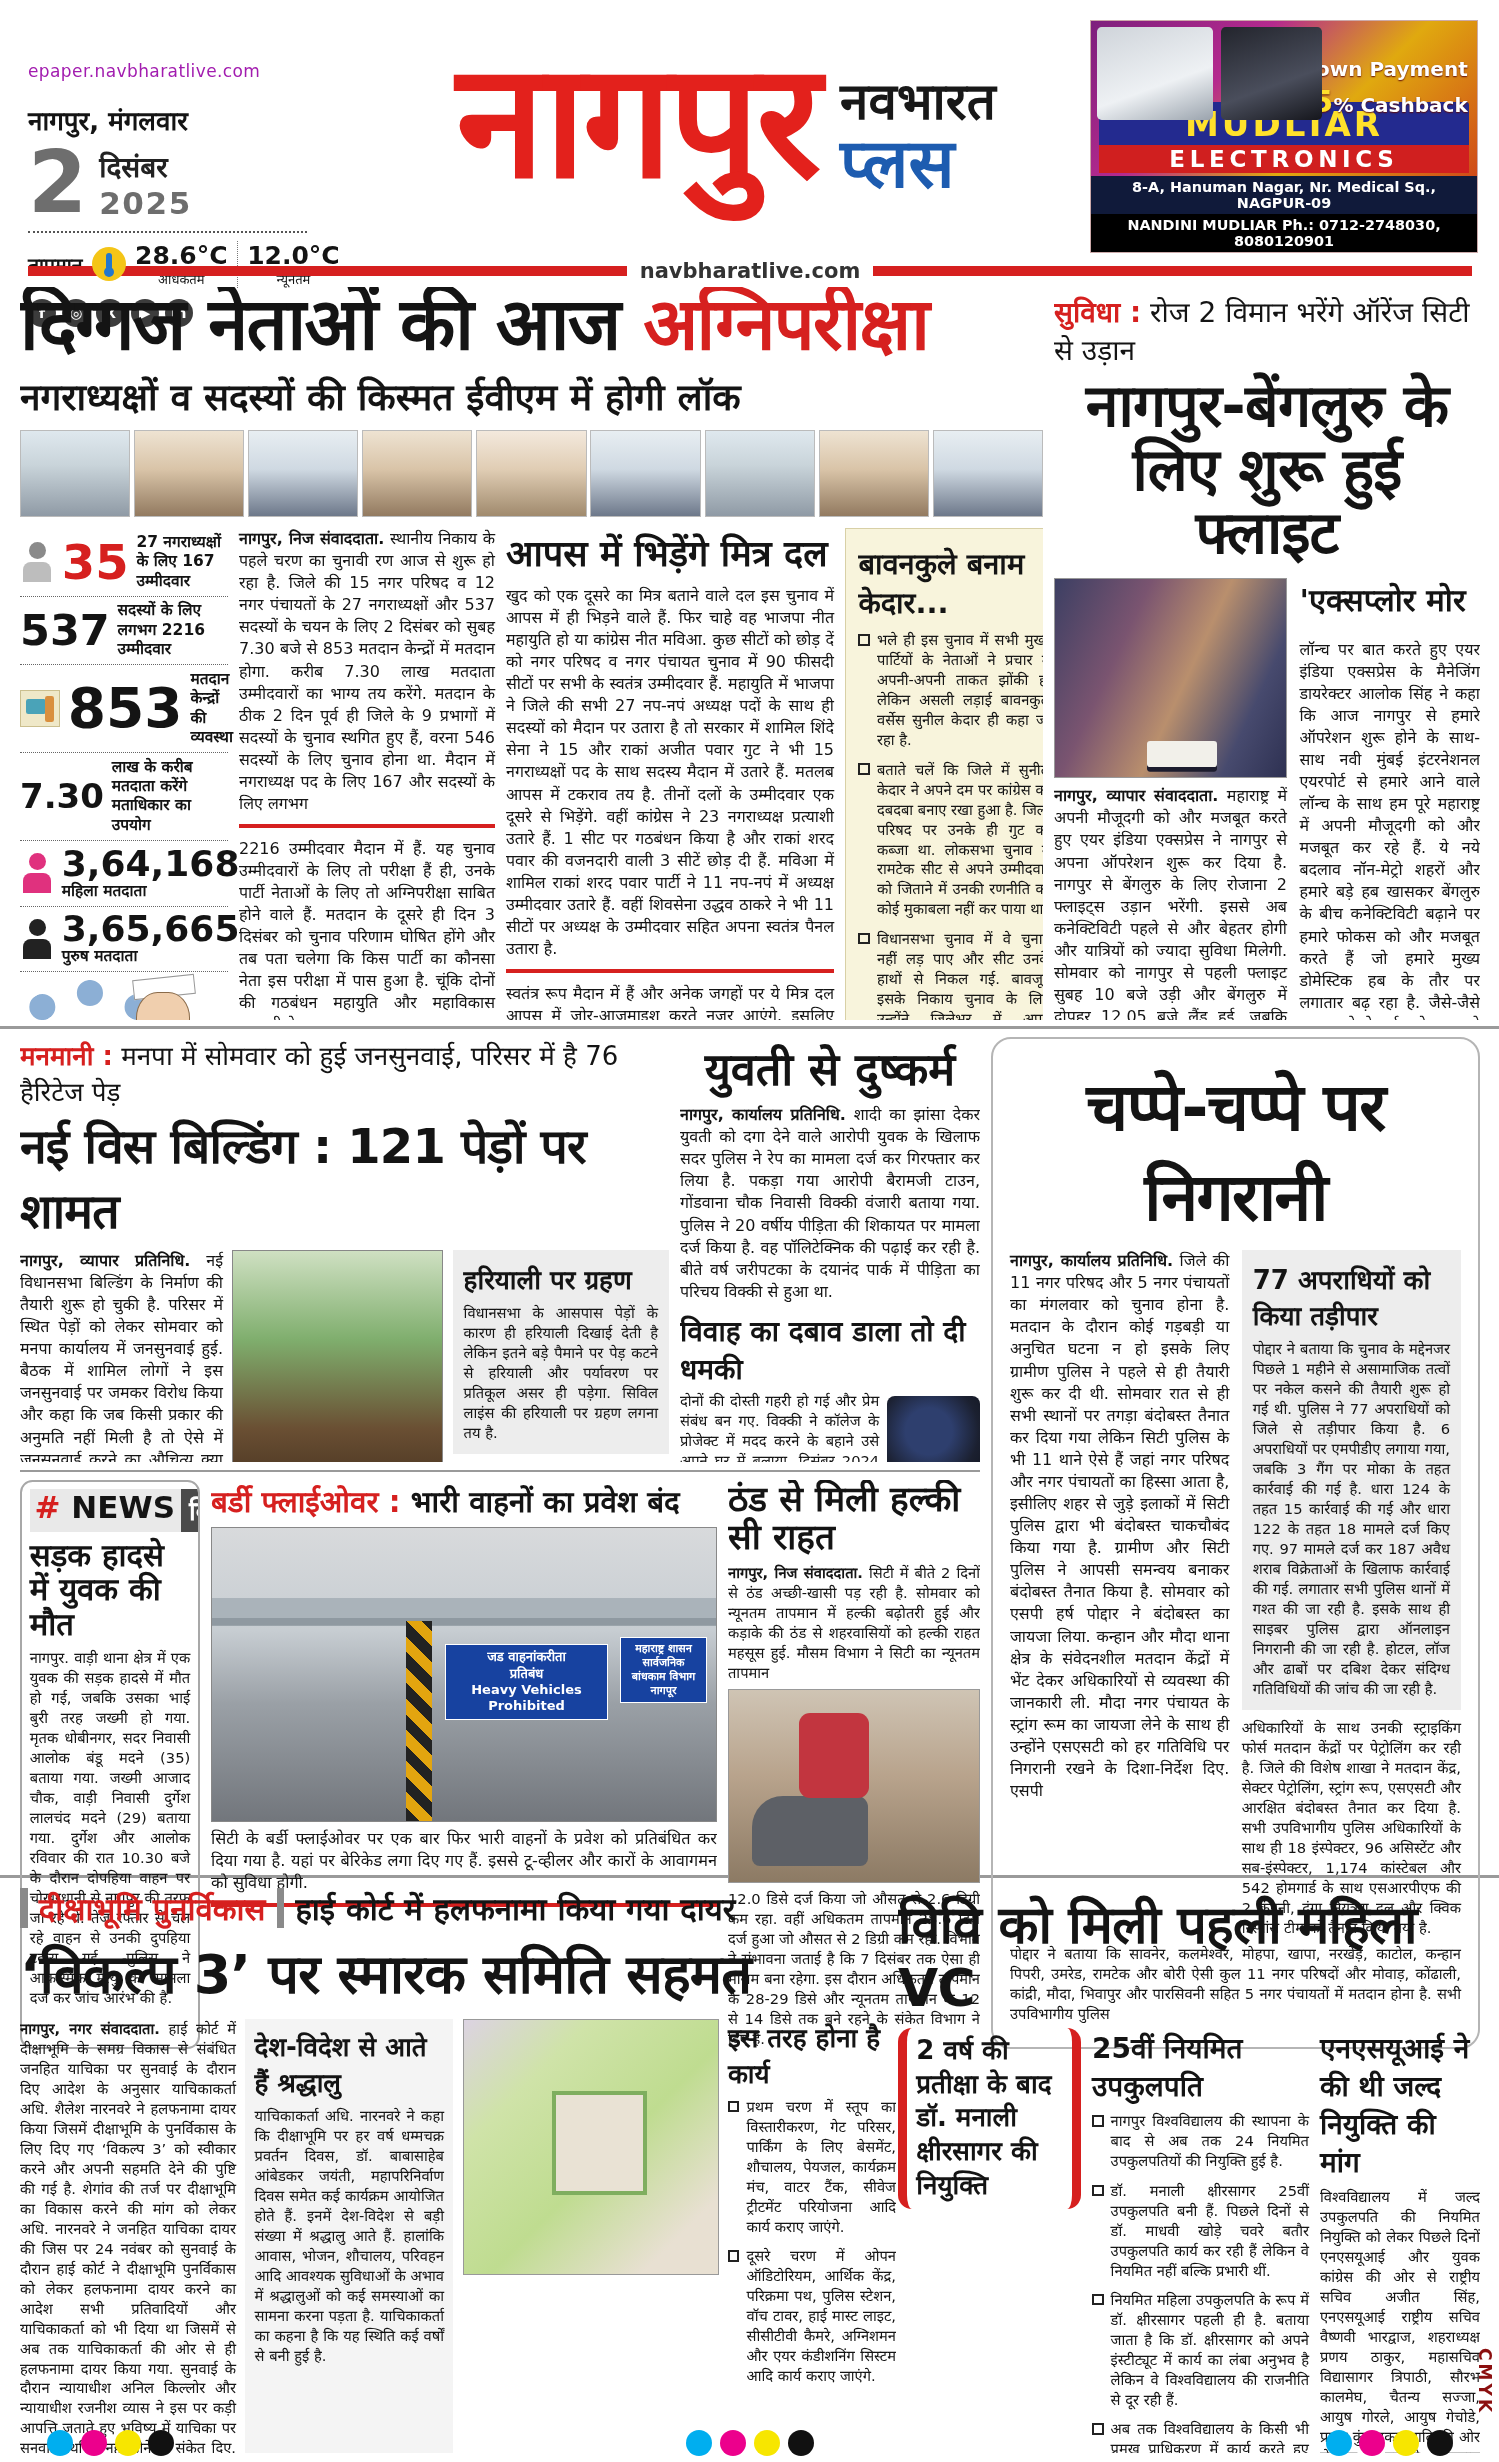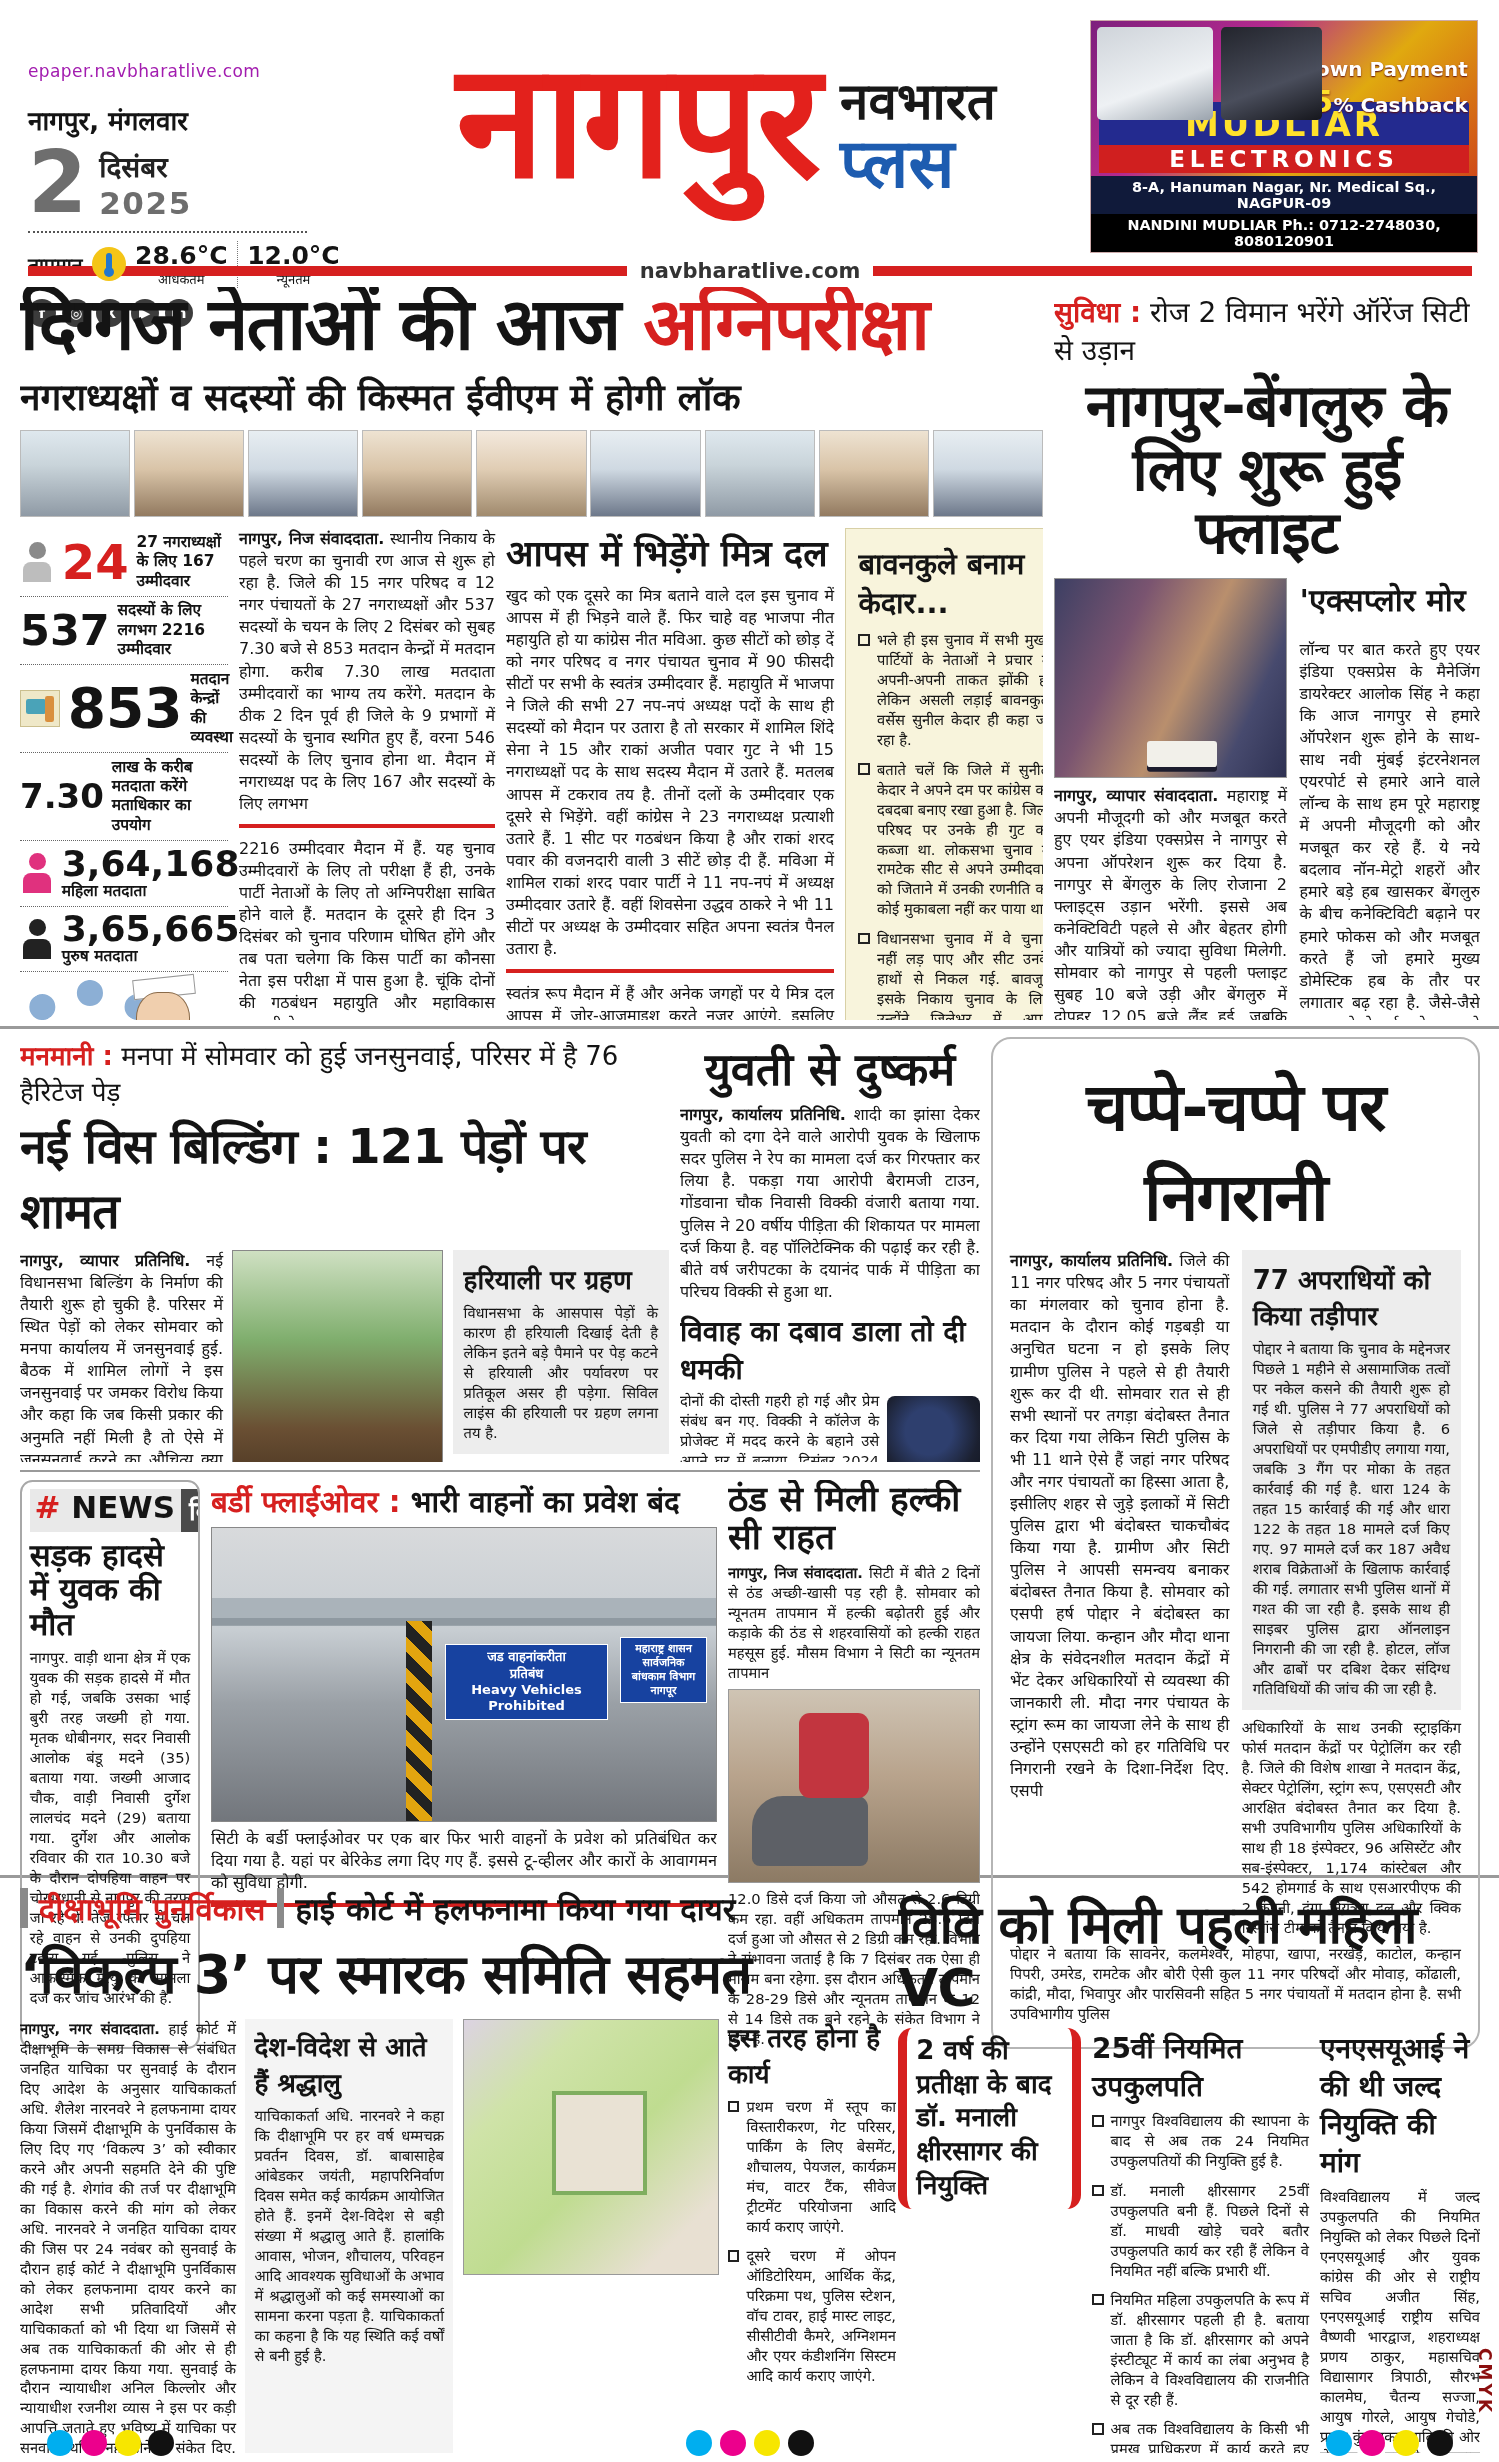--- a/index.html
+++ b/index.html
@@ -225,21 +225,21 @@
       <div class="headshot"></div>
       <div class="headshot"></div>
       <div class="headshot"></div>
       <div class="headshot"></div>
     </div>
     <div class="lead-grid">
 
       <div>
         <div class="stat">
           <span class="icon-person"></span>
-          <span class="stat-num red" style="font-size:48px">24</span>
+          <span class="stat-num red" style="font-size:48px">35</span>
           <span class="stat-label">27 नगराध्यक्षों के लिए 167 उम्मीदवार</span>
         </div>
         <div class="stat">
           <span class="stat-num" style="font-size:43px">537</span>
           <span class="stat-label">सदस्यों के लिए लगभग 2216 उम्मीदवार</span>
         </div>
         <div class="stat">
           <span class="icon-ballot"></span>
           <span class="stat-num" style="font-size:55px">853</span>
           <span class="stat-label">मतदान केन्द्रों की व्यवस्था</span>

